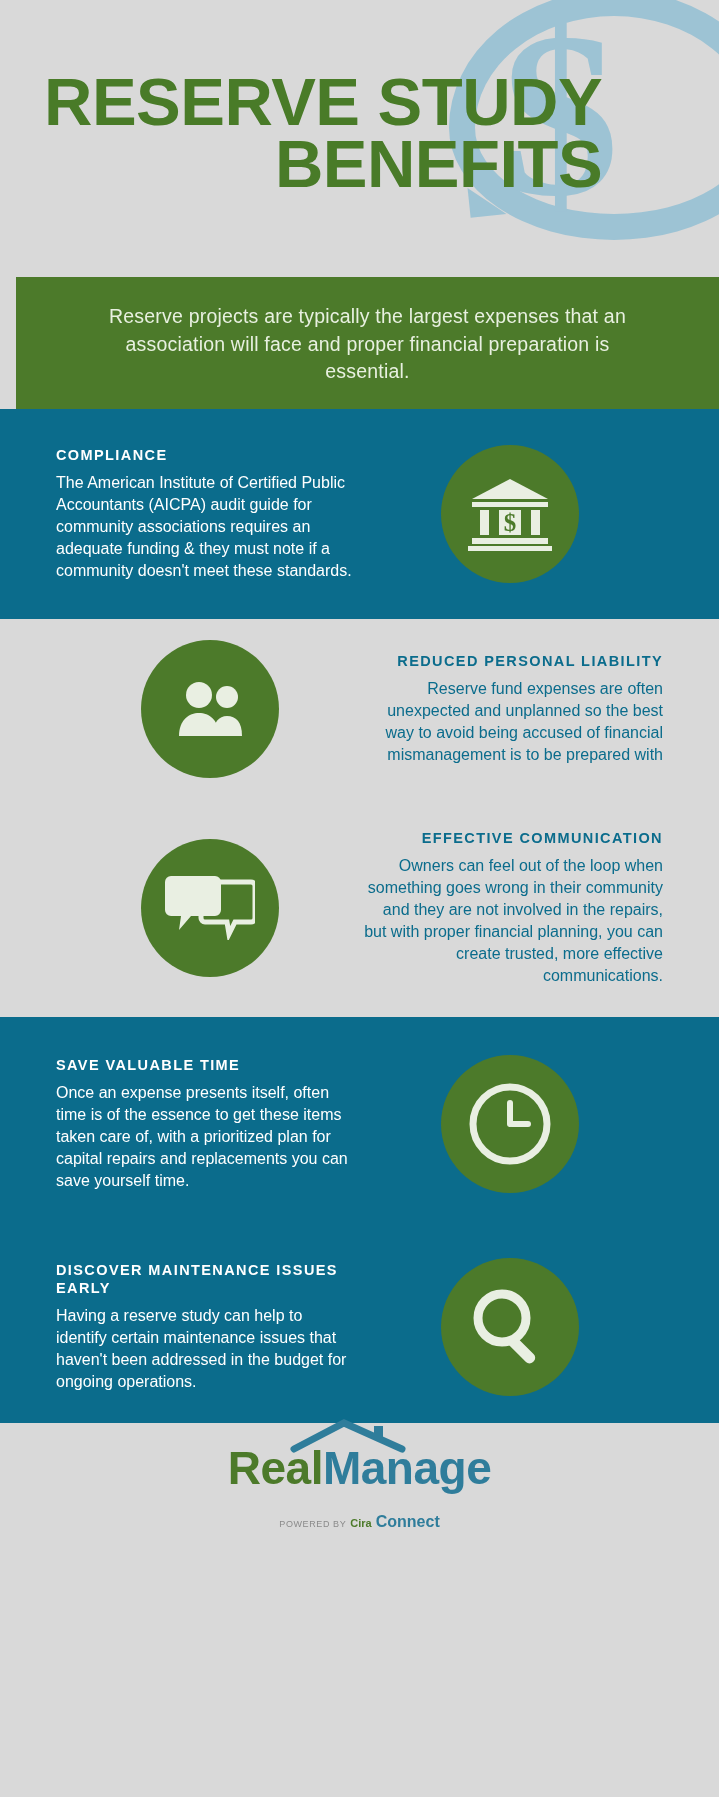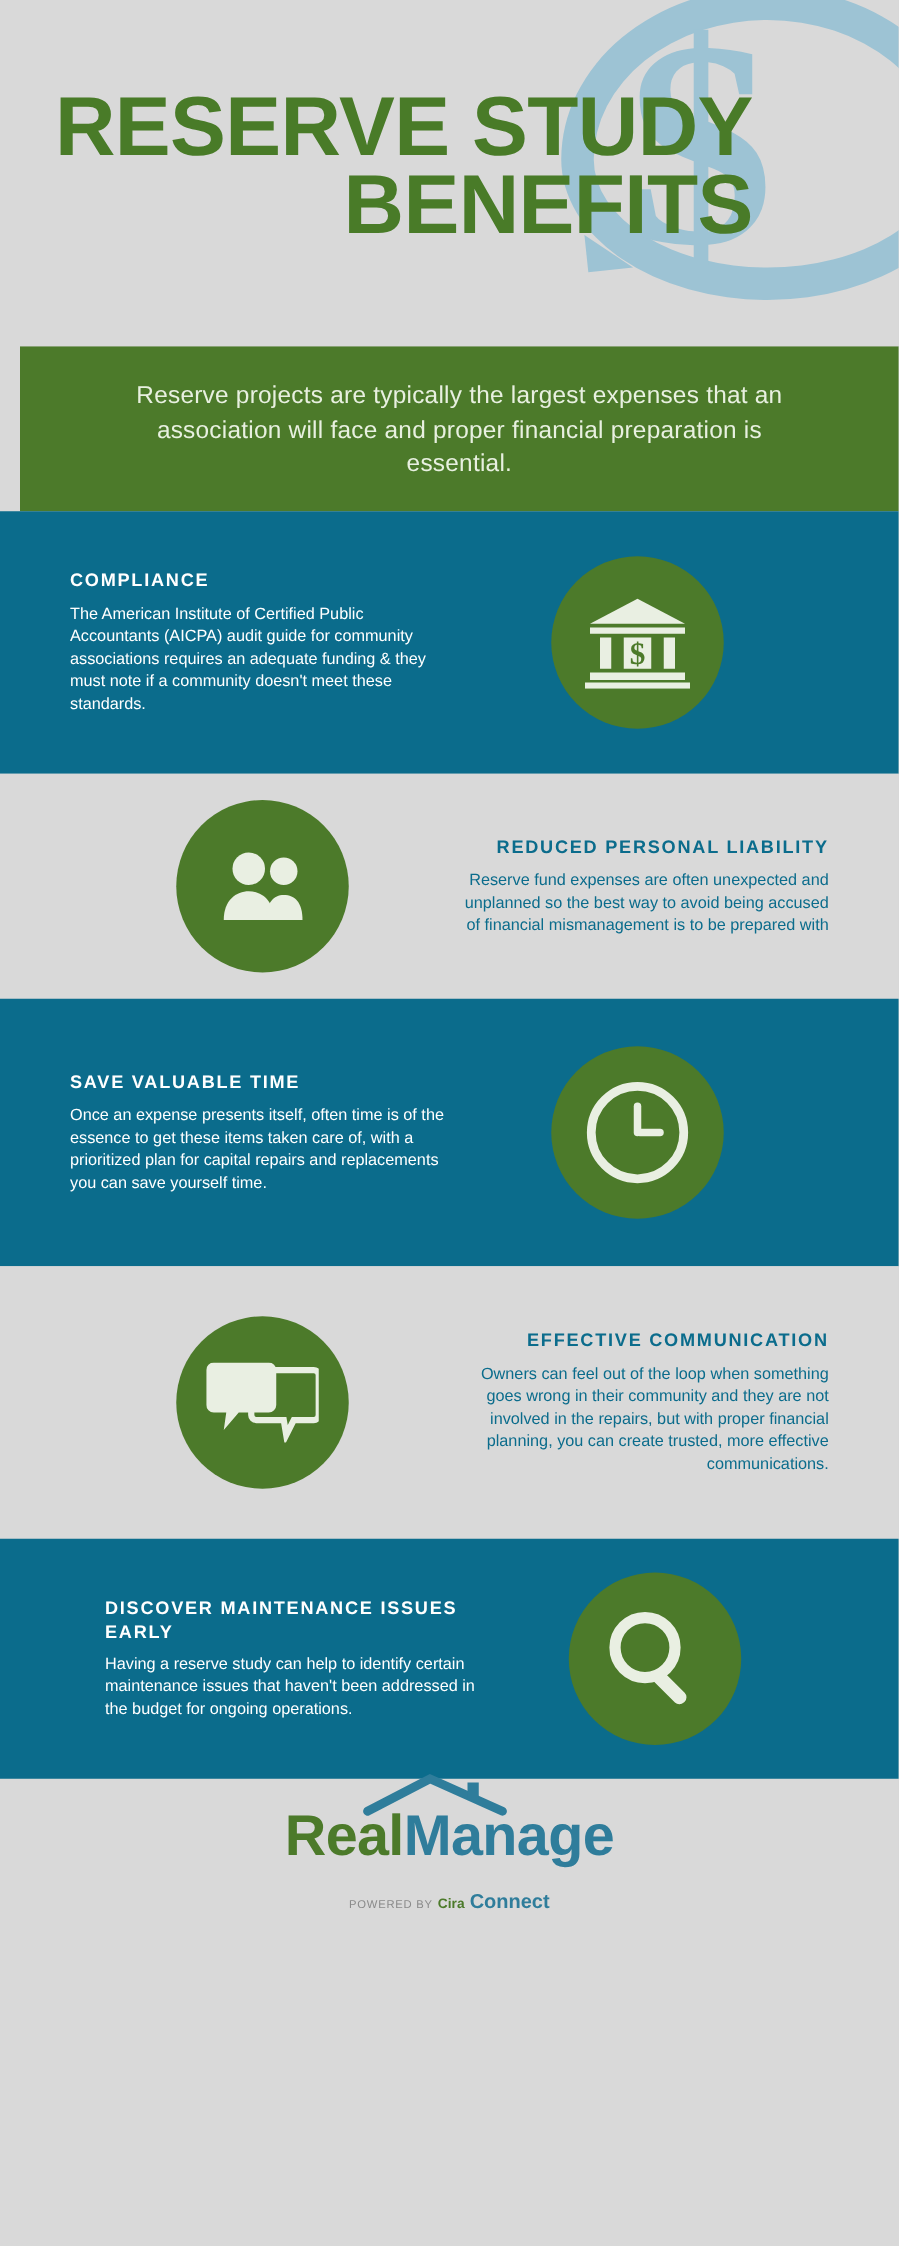--- a/index.html
+++ b/index.html
@@ -114,21 +114,21 @@
   .sec-title{
     font-size:14.5px;
     font-weight:bold;
     letter-spacing:1.4px;
     text-transform:uppercase;
     margin:0 0 7px 0;
     line-height:1.3;
   }
   .sec-body{
     margin:0;
-    font-size:13px;
+    font-size:16px;
     line-height:1.38;
   }
   .teal-text .sec-title{color:#ffffff;}
   .teal-text .sec-body{color:#ffffff;}
   .grey-text .sec-title{color:#0b6c8c;}
   .grey-text .sec-body{color:#0b6c8c;}
   .align-right{text-align:right;}
 
   
   .circle{
@@ -238,56 +238,56 @@
             <circle cx="30" cy="15" r="13" fill="#e9efe2"></circle>
             <circle cx="58" cy="17" r="11" fill="#e9efe2"></circle>
             <path d="M10 56 C10 40 20 33 30 33 C40 33 50 40 50 56 Z" fill="#e9efe2"></path>
             <path d="M44 56 C44 42 50 36 58 36 C67 36 73 42 73 56 Z" fill="#e9efe2"></path>
           </svg>
         </div>
       </div>
     </div>
   </div>
 
+  <div class="section sec-grey" style="height:218px;">
+    <div class="sec-inner reverse grey-text">
+      <div class="txtcol align-right">
+        <p class="sec-title">EFFECTIVE COMMUNICATION</p>
+        <p class="sec-body">Owners can feel out of the loop when something goes wrong in their community and they are not involved in the repairs, but with proper financial planning, you can create trusted, more effective communications.</p>
+      </div>
+      <div class="iconcol">
+        <div class="circle">
+          <svg width="90" height="64" viewBox="0 0 90 64" aria-hidden="true">
+            <path d="M40 6 H86 A4 4 0 0 1 90 10 V42 A4 4 0 0 1 86 46 H70 L64 58 L62 46 H40 A4 4 0 0 1 36 42 V10 A4 4 0 0 1 40 6 Z" fill="none" stroke="#e9efe2" stroke-width="5"></path>
+            <path d="M6 0 H50 A6 6 0 0 1 56 6 V34 A6 6 0 0 1 50 40 H26 L14 54 L16 40 H6 A6 6 0 0 1 0 34 V6 A6 6 0 0 1 6 0 Z" fill="#e9efe2"></path>
+          </svg>
+        </div>
+      </div>
+    </div>
+  </div>
+
   <div class="section sec-teal" style="height:214px;">
     <div class="sec-inner teal-text">
       <div class="txtcol">
         <p class="sec-title">SAVE VALUABLE TIME</p>
         <p class="sec-body">Once an expense presents itself, often time is of the essence to get these items taken care of, with a prioritized plan for capital repairs and replacements you can save yourself time.</p>
       </div>
       <div class="iconcol">
         <div class="circle">
           <svg width="84" height="84" viewBox="0 0 84 84" aria-hidden="true">
             <circle cx="42" cy="42" r="37" fill="none" stroke="#e9efe2" stroke-width="7"></circle>
             <rect x="39" y="18" width="6" height="27" rx="3" fill="#e9efe2"></rect>
             <rect x="41" y="39" width="22" height="6" rx="3" fill="#e9efe2"></rect>
           </svg>
         </div>
       </div>
     </div>
   </div>
 
-  <div class="section sec-grey" style="height:218px;">
-    <div class="sec-inner reverse grey-text">
-      <div class="txtcol align-right">
-        <p class="sec-title">EFFECTIVE COMMUNICATION</p>
-        <p class="sec-body">Owners can feel out of the loop when something goes wrong in their community and they are not involved in the repairs, but with proper financial planning, you can create trusted, more effective communications.</p>
-      </div>
-      <div class="iconcol">
-        <div class="circle">
-          <svg width="90" height="64" viewBox="0 0 90 64" aria-hidden="true">
-            <path d="M40 6 H86 A4 4 0 0 1 90 10 V42 A4 4 0 0 1 86 46 H70 L64 58 L62 46 H40 A4 4 0 0 1 36 42 V10 A4 4 0 0 1 40 6 Z" fill="none" stroke="#e9efe2" stroke-width="5"></path>
-            <path d="M6 0 H50 A6 6 0 0 1 56 6 V34 A6 6 0 0 1 50 40 H26 L14 54 L16 40 H6 A6 6 0 0 1 0 34 V6 A6 6 0 0 1 6 0 Z" fill="#e9efe2"></path>
-          </svg>
-        </div>
-      </div>
-    </div>
-  </div>
-
-  <div class="section sec-teal" style="height:192px;padding-left:28px;">
+  <div class="section sec-teal" style="height:192px;">
     <div class="sec-inner teal-text">
       <div class="txtcol">
         <p class="sec-title">DISCOVER MAINTENANCE ISSUES EARLY</p>
         <p class="sec-body">Having a reserve study can help to identify certain maintenance issues that haven't been addressed in the budget for ongoing operations.</p>
       </div>
       <div class="iconcol">
         <div class="circle">
           <svg width="80" height="80" viewBox="0 0 80 80" aria-hidden="true">
             <circle cx="32" cy="31" r="24" fill="none" stroke="#e9efe2" stroke-width="9"></circle>
             <rect x="46" y="47" width="11" height="33" rx="5" fill="#e9efe2" transform="rotate(-45 51 63)"></rect>

